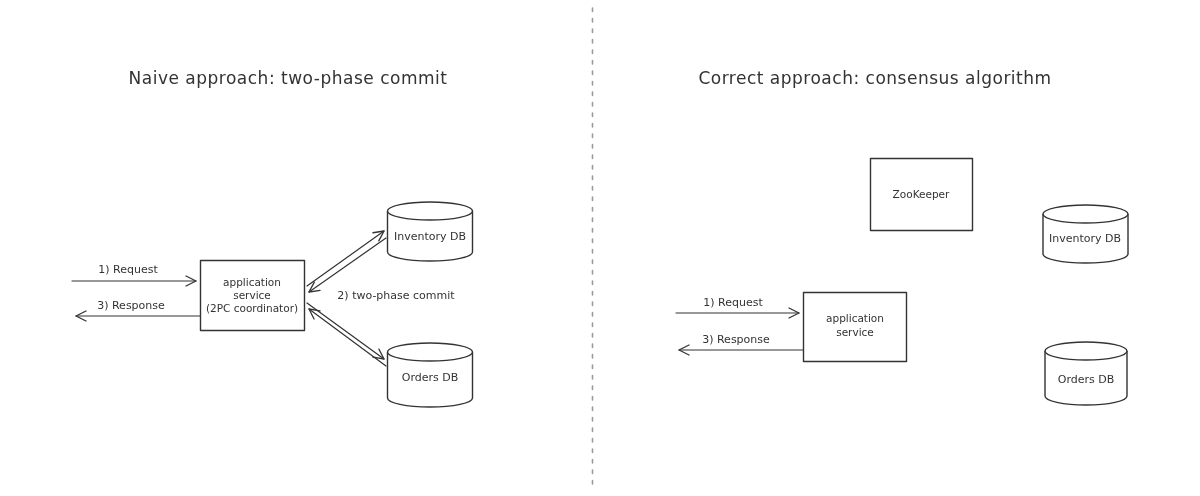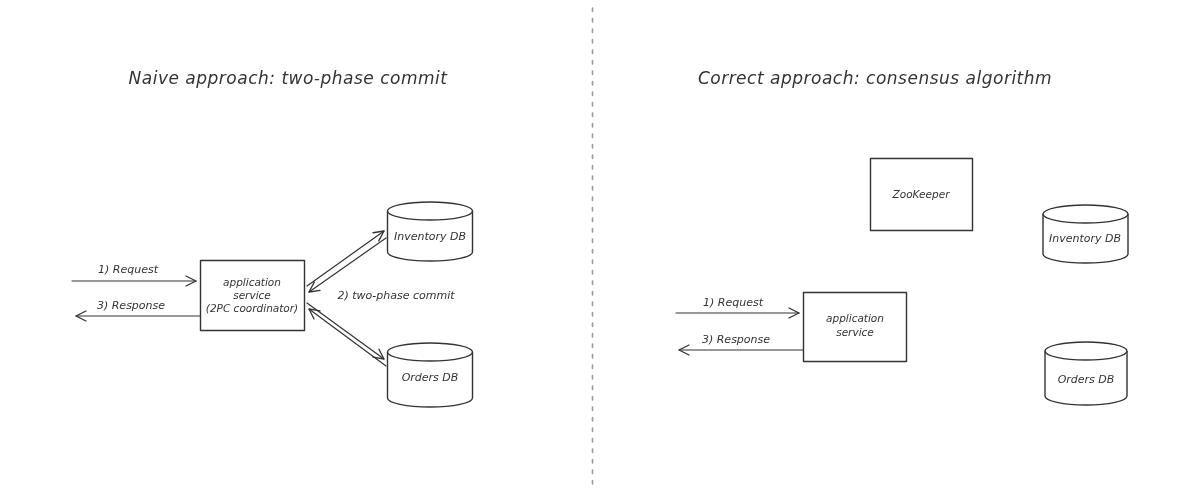--- a/index.html
+++ b/index.html
@@ -3,21 +3,20 @@
 <meta charset="utf-8">
 <style>
   html, body { margin: 0; padding: 0; }
   .stage {
     position: relative;
     width: 1200px;
     height: 496px;
     background: var(--background, #ffffff);
     font-family: "DejaVu Sans", "Liberation Sans", sans-serif;
     overflow: hidden;
-    font-style: italic;
   }
   svg { display: block; }
   .ink-line {
     stroke: var(--ink, #333333);
     fill: none;
     stroke-width: 1.2;
     stroke-linecap: round;
     stroke-linejoin: round;
   }
   .shape {

